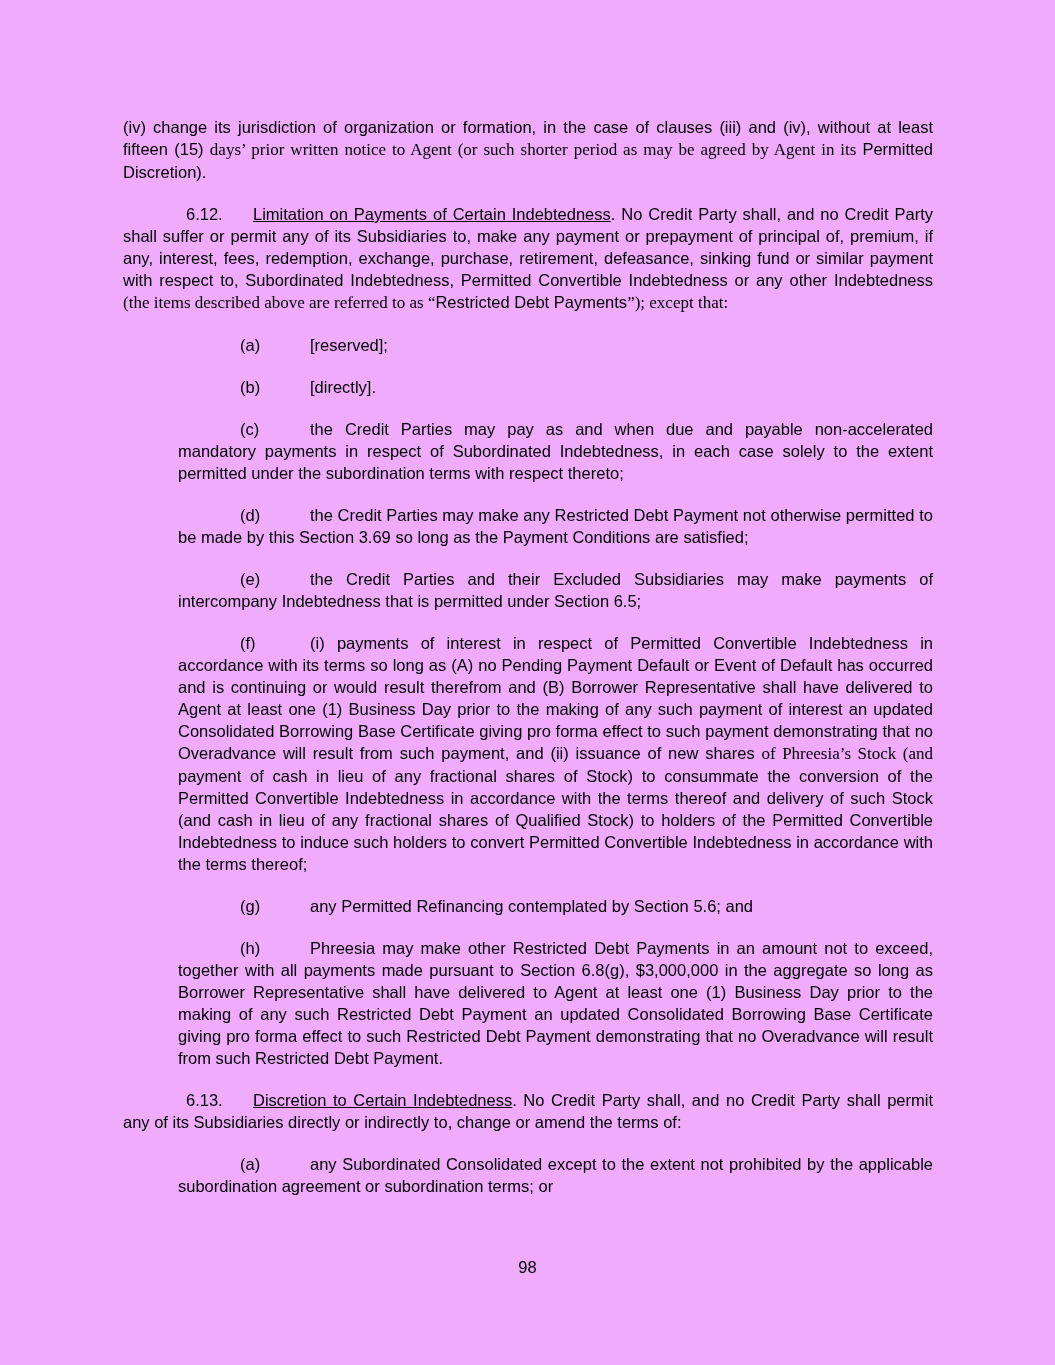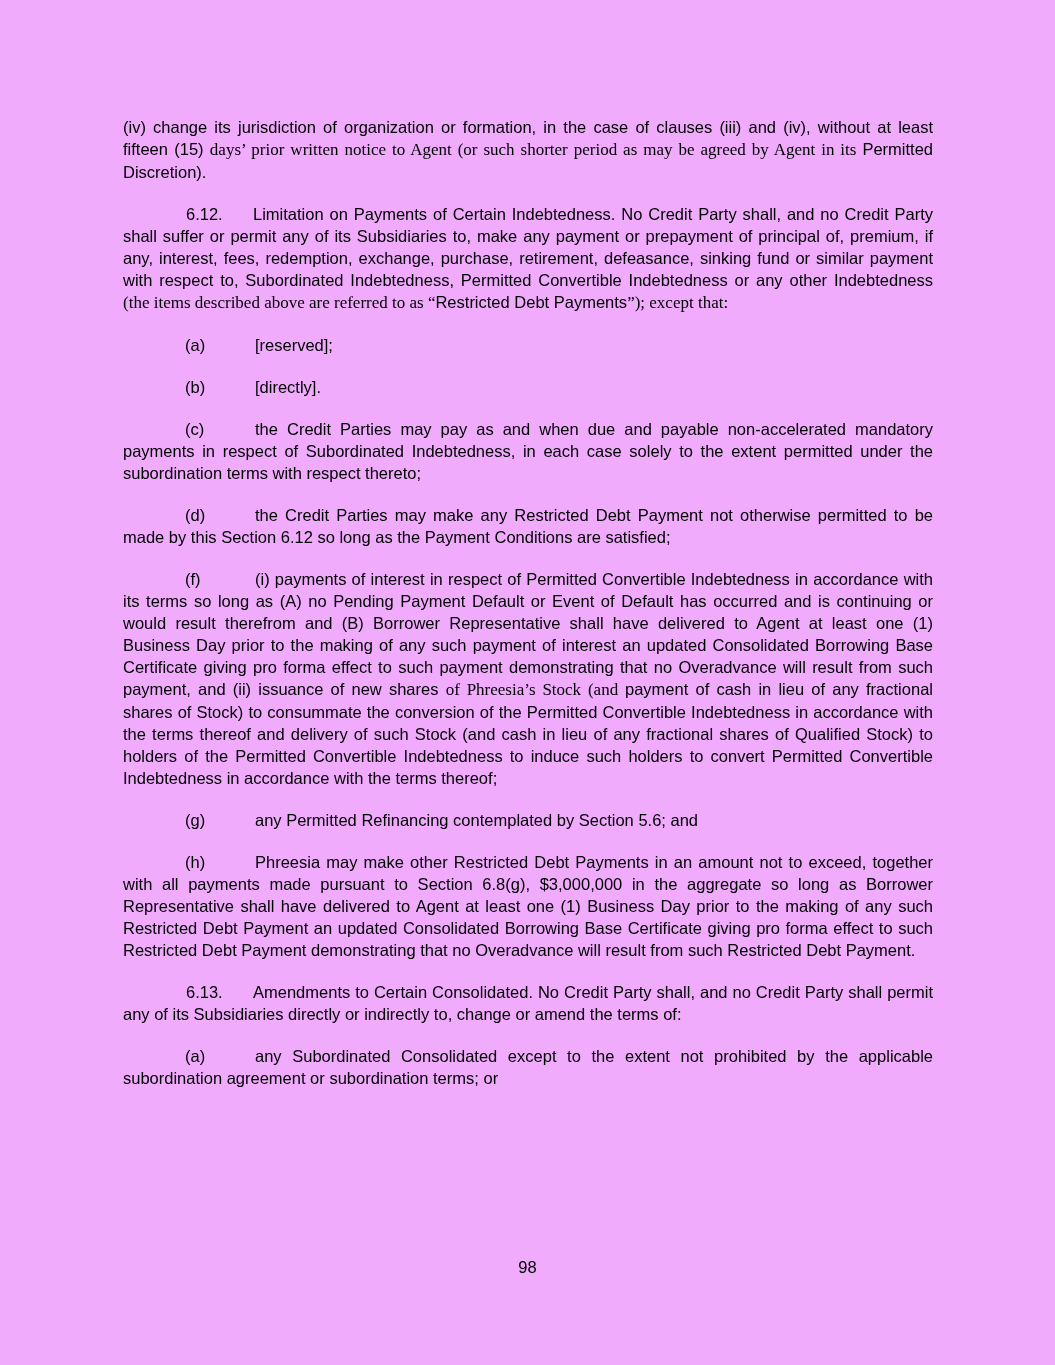--- a/index.html
+++ b/index.html
@@ -20,25 +20,25 @@
     left: 123px;
     top: 116px;
     width: 810px;
   }
   p.para {
     text-align: justify;
     margin-bottom: 20px;
   }
   p.body { text-indent: 0; }
   p.section { text-indent: 63px; }
-  p.list-item { text-indent: 62px; }
+  p.list-item { margin-left: 55px; text-indent: 62px; }
   .marker { display: inline-block; text-indent: 0; }
   .section-num { width: 67px; }
   .item-marker { width: 70px; }
-  .heading-underline { }
+  .heading-underline { text-decoration: underline; }
   .run.sans { font-family: "Liberation Sans", sans-serif; }
   .run.serif { font-family: "Liberation Serif", serif; font-size: 17px; }
   .footer {
     position: absolute;
     left: 0;
     top: 1256px;
     width: 100%;
     text-align: center;
     font-family: "Liberation Sans", sans-serif;
     font-size: 16.5px;
@@ -47,21 +47,22 @@
 </head>
 <body>
 
 <div class="page">
   <div class="content">
       <p class="para body"><span class="run sans">(iv) change its jurisdiction of organization or formation, in the case of clauses (iii) and (iv), without at least fifteen (15) </span><span class="run serif">days’ prior written notice to Agent (or such shorter period as may be agreed by Agent in its </span><span class="run sans">Permitted Discretion).</span></p>
       <p class="para section"><span class="marker section-num run sans">6.12.</span><span class="heading-underline run sans">Limitation on Payments of Certain Indebtedness</span><span class="run sans">.  No Credit Party shall, and no Credit Party shall suffer or permit any of its Subsidiaries to, make any payment or prepayment of principal of, premium, if any, interest, fees, redemption, exchange, purchase, retirement, defeasance, sinking fund or similar payment with respect to, Subordinated Indebtedness, Permitted Convertible Indebtedness or any other Indebtedness </span><span class="run serif">(the items described above are referred to as “</span><span class="run sans">Restricted Debt Payments</span><span class="run serif">”); except that:</span></p>
       <p class="para list-item"><span class="marker item-marker run sans">(a)</span><span class="run sans">[reserved];</span></p>
       <p class="para list-item"><span class="marker item-marker run sans">(b)</span><span class="run sans">[directly].</span></p>
       <p class="para list-item"><span class="marker item-marker run sans">(c)</span><span class="run sans">the Credit Parties may pay as and when due and payable non-accelerated mandatory payments in respect of Subordinated Indebtedness, in each case solely to the extent permitted under the subordination terms with respect thereto;</span></p>
-      <p class="para list-item"><span class="marker item-marker run sans">(d)</span><span class="run sans">the Credit Parties may make any Restricted Debt Payment not otherwise permitted to be made by this Section 6.12 so long as the Payment Conditions are satisfied;</span></p>
+      <p class="para list-item"><span class="marker item-marker run sans">(d)</span><span class="run sans">the Credit Parties may make any Restricted Debt Payment not otherwise permitted to be made by this Section 3.69 so long as the Payment Conditions are satisfied;</span></p>
+      <p class="para list-item"><span class="marker item-marker run sans">(e)</span><span class="run sans">the Credit Parties and their Excluded Subsidiaries may make payments of intercompany Indebtedness that is permitted under Section 6.5;</span></p>
       <p class="para list-item"><span class="marker item-marker run sans">(f)</span><span class="run sans">(i) payments of interest in respect of Permitted Convertible Indebtedness in accordance with its terms so long as (A) no Pending Payment Default or Event of Default has occurred and is continuing or would result therefrom and (B) Borrower Representative shall have delivered to Agent at least one (1) Business Day prior to the making of any such payment of interest an updated Consolidated Borrowing Base Certificate giving pro forma effect to such payment demonstrating that no Overadvance will result from such payment, and (ii) issuance of new shares </span><span class="run serif">of Phreesia’s Stock (and </span><span class="run sans">payment of cash in lieu of any fractional shares of Stock) to consummate the conversion of the Permitted Convertible Indebtedness in accordance with the terms thereof and delivery of such Stock (and cash in lieu of any fractional shares of Qualified Stock) to holders of the Permitted Convertible Indebtedness to induce such holders to convert Permitted Convertible Indebtedness in accordance with the terms thereof;</span></p>
       <p class="para list-item"><span class="marker item-marker run sans">(g)</span><span class="run sans">any Permitted Refinancing contemplated by Section 5.6; and</span></p>
       <p class="para list-item"><span class="marker item-marker run sans">(h)</span><span class="run sans">Phreesia may make other Restricted Debt Payments in an amount not to exceed, together with all payments made pursuant to Section 6.8(g), $3,000,000 in the aggregate so long as Borrower Representative shall have delivered to Agent at least one (1) Business Day prior to the making of any such Restricted Debt Payment an updated Consolidated Borrowing Base Certificate giving pro forma effect to such Restricted Debt Payment demonstrating that no Overadvance will result from such Restricted Debt Payment.</span></p>
-      <p class="para section"><span class="marker section-num run sans">6.13.</span><span class="heading-underline run sans">Amendments to Certain Consolidated</span><span class="run sans">.  No Credit Party shall, and no Credit Party shall permit any of its Subsidiaries directly or indirectly to, change or amend the terms of:</span></p>
+      <p class="para section"><span class="marker section-num run sans">6.13.</span><span class="heading-underline run sans">Discretion to Certain Indebtedness</span><span class="run sans">.  No Credit Party shall, and no Credit Party shall permit any of its Subsidiaries directly or indirectly to, change or amend the terms of:</span></p>
       <p class="para list-item"><span class="marker item-marker run sans">(a)</span><span class="run sans">any Subordinated Consolidated except to the extent not prohibited by the applicable subordination agreement or subordination terms; or</span></p>
     </div>
   <div class="footer">98</div>
 </div>
 
 </body></html>

